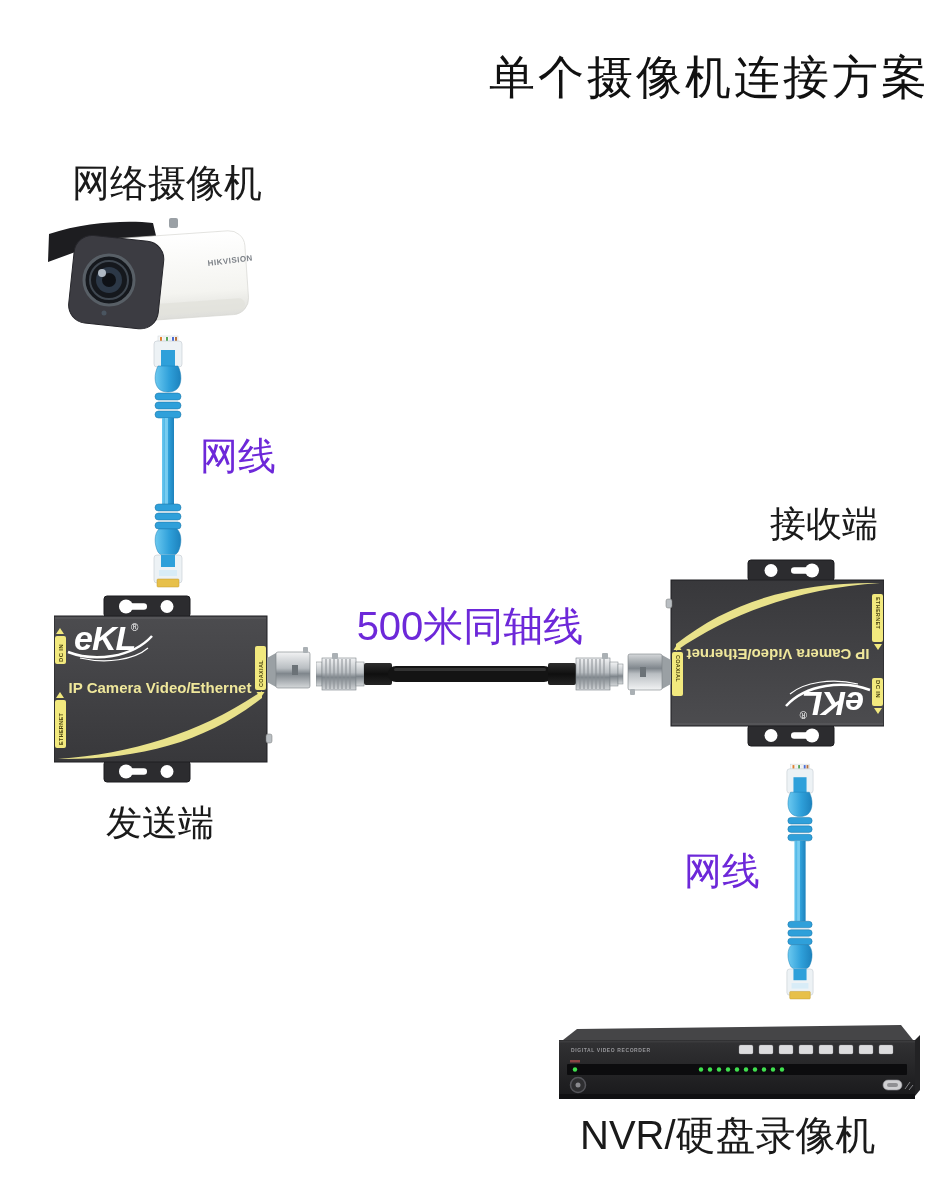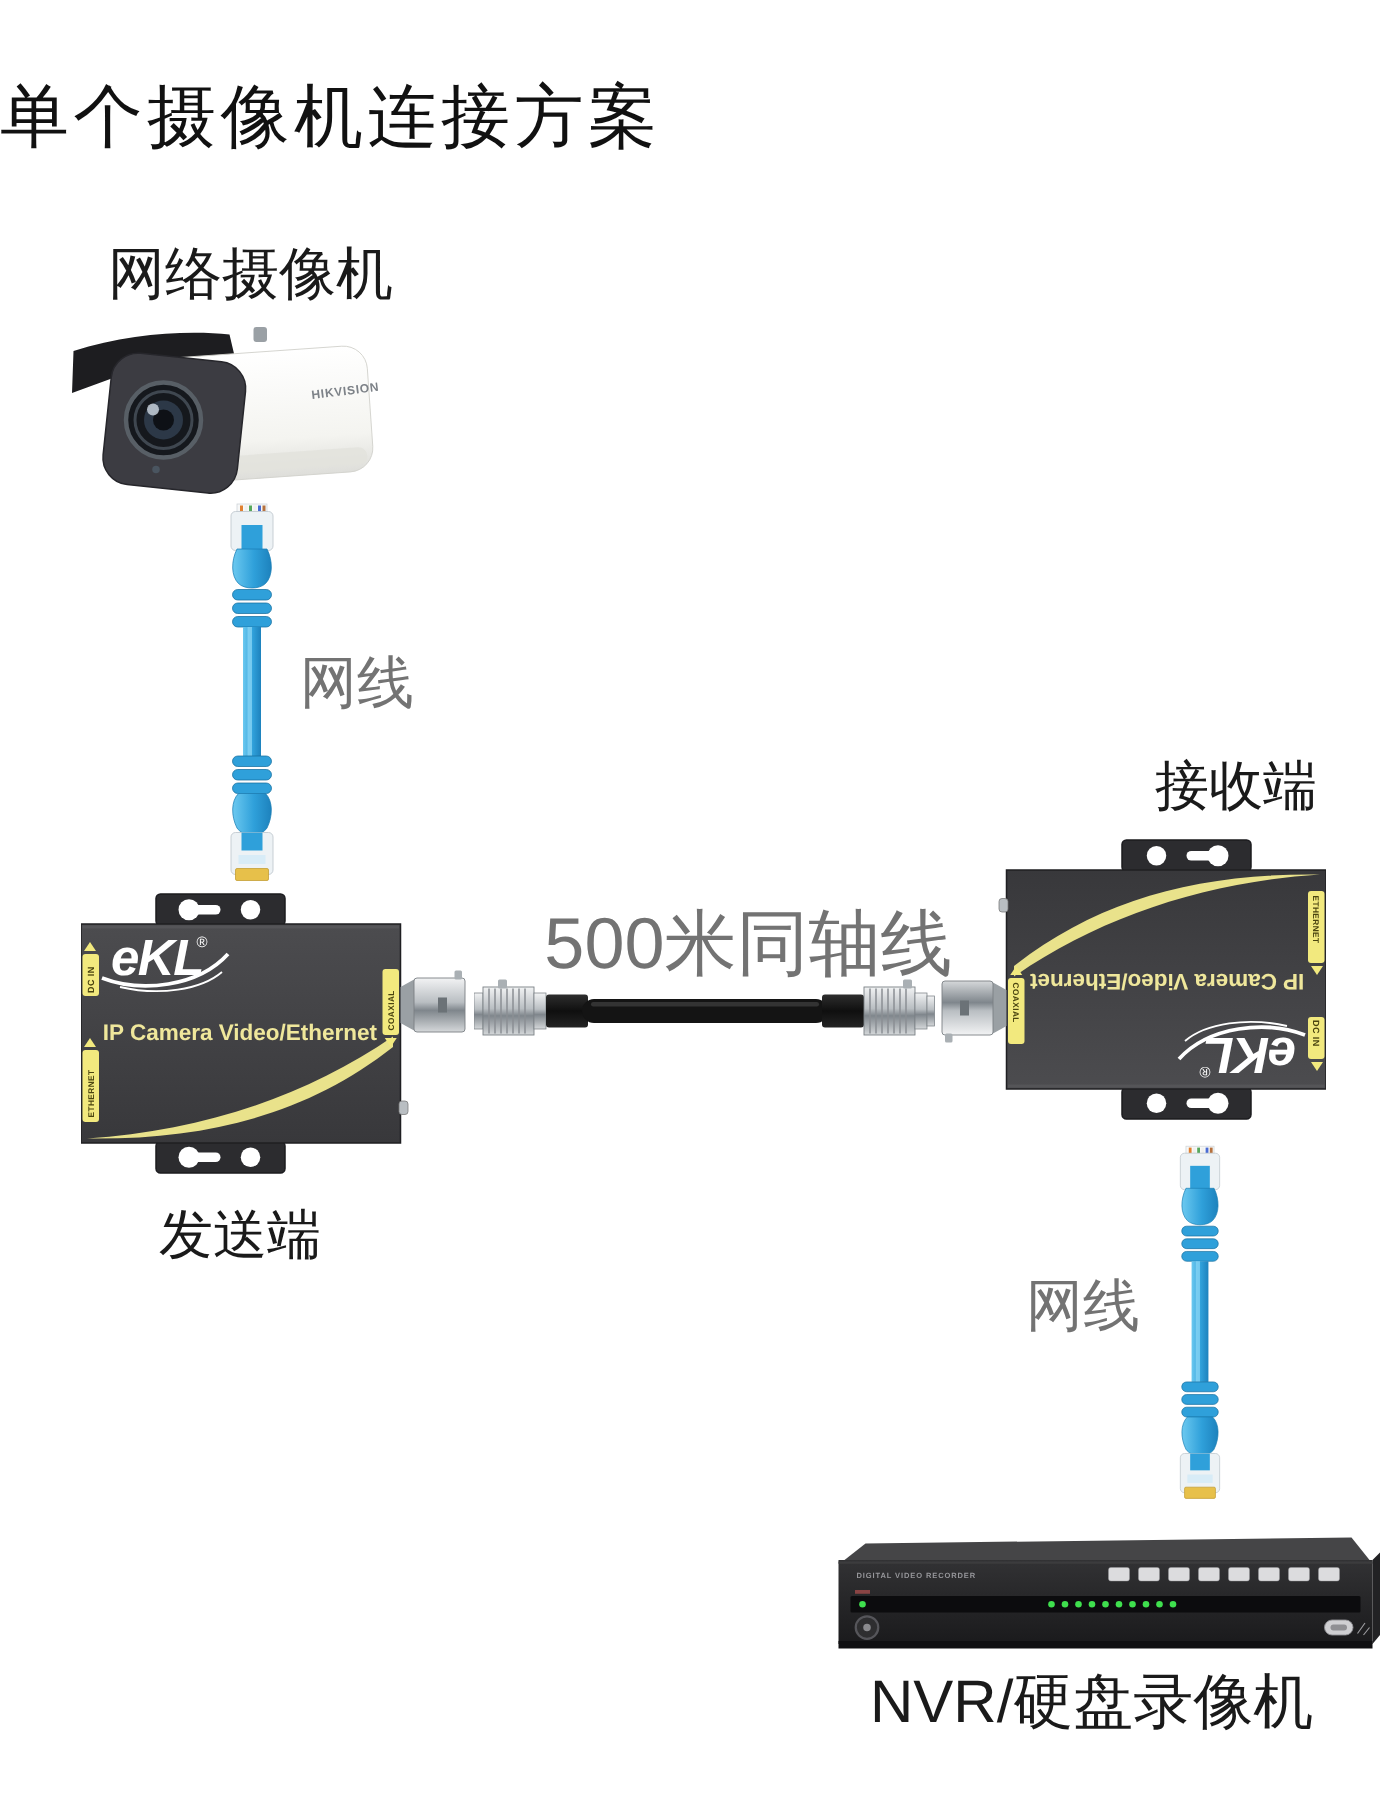--- a/index.html
+++ b/index.html
@@ -2,22 +2,22 @@
 <html><head>
 <meta charset="utf-8">
 <style>
   html,body{margin:0;padding:0;background:#fff;}
   #stage{
     position:relative;width:930px;height:1197px;background:#ffffff;
     font-family:"Liberation Sans",sans-serif;overflow:hidden;margin:0 auto;
   }
   .abs{position:absolute;}
   .lbl{color:#1a1a1a;white-space:nowrap;line-height:1.1;}
-  .red{color:#737373;}
-  .title{left:0;right:0;top:52px;text-align:left;font-size:46px;font-weight:500;letter-spacing:3px;color:#111;}
+  .red{color:#6d28d9;}
+  .title{left:0;right:0;top:52px;text-align:right;font-size:46px;font-weight:500;letter-spacing:3px;color:#111;}
   svg{display:block;}
   text{font-family:"Liberation Sans",sans-serif;}
 </style>
 </head>
 <body>
 
 <div id="stage">
 
   <svg width="0" height="0" style="position:absolute">
     <defs>
@@ -146,21 +146,21 @@
       <polygon points="213,64 222,59 222,93 213,88" fill="#9aa0a4"></polygon>
       <rect x="222" y="58" width="34" height="36" rx="2" fill="url(#metalV)" stroke="#7a8085" stroke-width="0.6"></rect>
       <rect x="249" y="53" width="5" height="6" rx="1" fill="#aab0b4"></rect>
       <rect x="238" y="71" width="6" height="10" fill="#6b7277"></rect>
     </g>
     <rect x="212" y="140" width="6" height="9" rx="2" fill="#b9bec2" stroke="#777" stroke-width="0.5"></rect>
   </svg>
 
   <div class="abs lbl" style="left:106px;top:804px;font-size:36px;font-family:Liberation Serif, serif;">发送端</div>
 
-  <div class="abs lbl red" style="left:327px;top:604px;width:308px;text-align:right;font-size:48px;">500米同轴线</div>
+  <div class="abs lbl red" style="left:316px;top:604px;width:308px;text-align:center;font-size:40px;">500米同轴线</div>
 
   <svg class="abs" style="left:316px;top:648px" width="308" height="52" viewBox="0 0 308 52">
     <g>
       <rect x="0" y="14" width="6" height="24" fill="url(#metalV)" stroke="#7a8085" stroke-width="0.5"></rect>
       <rect x="6" y="10" width="34" height="32" fill="url(#metalV)" stroke="#7a8085" stroke-width="0.6"></rect>
       <path d="M10,11 V41 M14,11 V41 M18,11 V41 M22,11 V41 M26,11 V41 M30,11 V41 M34,11 V41" stroke="#8a8f94" stroke-width="1"></path>
       <rect x="16" y="5" width="6" height="6" rx="1" fill="#aab0b4"></rect>
       <rect x="40" y="14" width="8" height="24" fill="url(#metalV)" stroke="#7a8085" stroke-width="0.5"></rect>
     </g>
     <rect x="48" y="15" width="28" height="22" rx="2" fill="url(#coaxB)"></rect>

